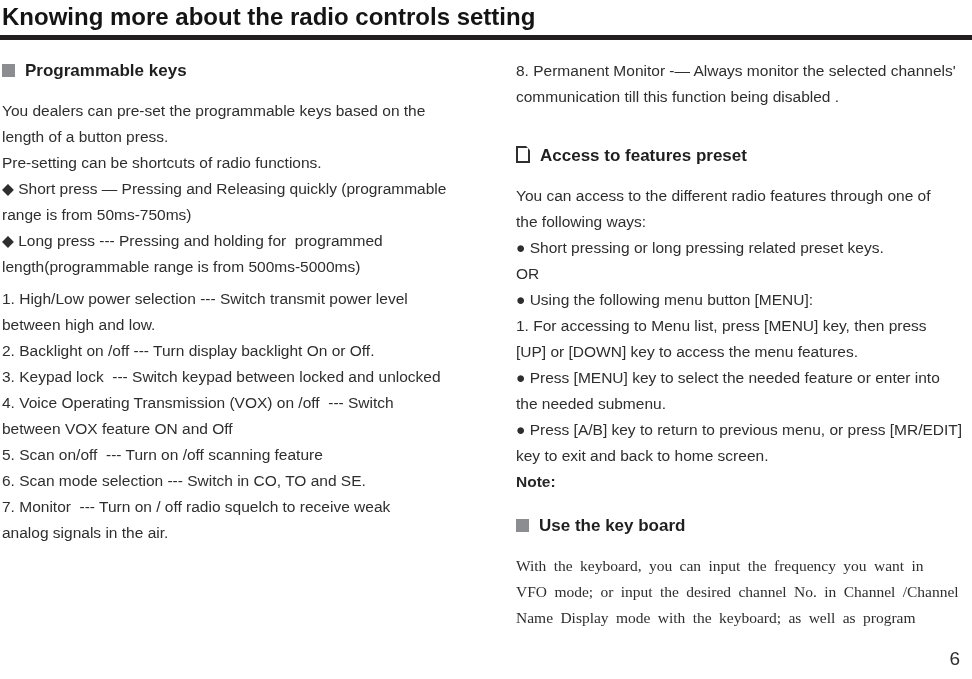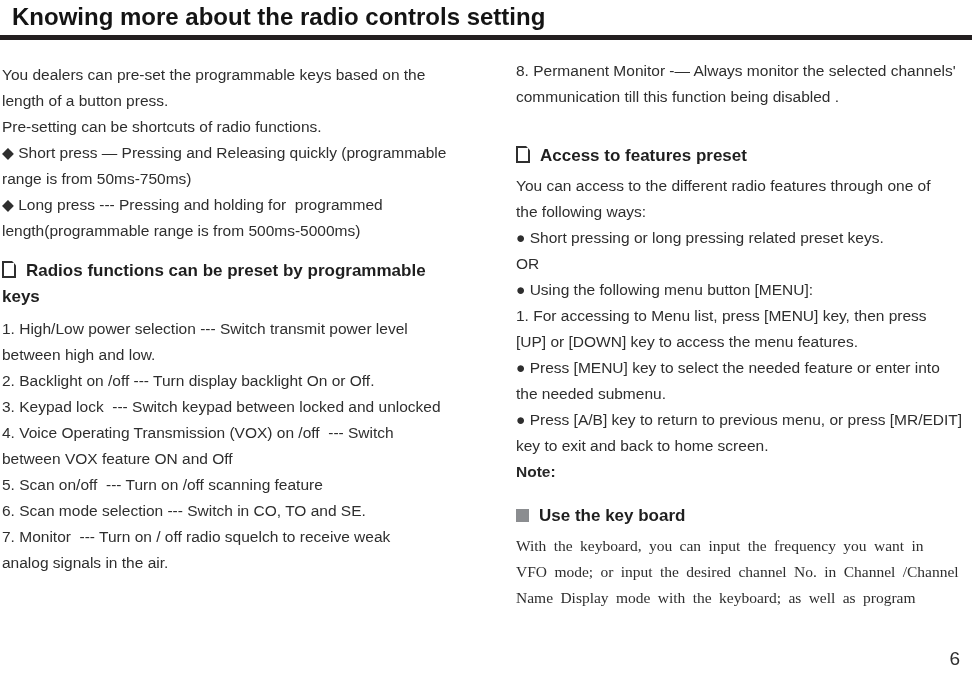--- a/index.html
+++ b/index.html
@@ -11,21 +11,21 @@
   .page {
     position: relative;
     width: 972px;
     height: 679px;
     background: #ffffff;
     overflow: hidden;
     color: #2e2e2e;
   }
   .page-title {
     position: absolute;
-    left: 12px;
+    left: 2px;
     top: 0px;
     font-size: 24px;
     font-weight: bold;
     line-height: 34px;
     color: #141414;
     letter-spacing: 0px;
     white-space: pre;
   }
   .title-rule {
     position: absolute;
@@ -56,21 +56,21 @@
     margin: 0;
     font-size: 17px;
     font-weight: bold;
     line-height: 26px;
     color: #1f1f1f;
     white-space: pre;
   }
   .h-gap-1 { margin-top: 14px; }
   .h-gap-2 { margin-top: 33px; }
   .h-gap-3 { margin-top: 18px; }
-  .p-gap-s { margin-top: 4px; }
+  .p-gap-s { margin-top: 14px; }
   .p-gap-m { margin-top: 6px; }
 
   .sq-filled {
     display: inline-block;
     width: 13px;
     height: 13px;
     background: #8b8d90;
     margin-right: 10px;
     vertical-align: -1px;
   }
@@ -95,29 +95,28 @@
 </style>
 </head>
 <body>
 
 <div class="page">
 
   <div class="page-title">Knowing more about the radio controls setting</div>
   <div class="title-rule"></div>
 
   <div class="col col-left">
+    <h2 class="sec-heading"><span class="sq-filled"></span><span>Programmable keys</span></h2>
     <p class="body-text p-gap-s">You dealers can pre-set the programmable keys based on the
 length of a button press.
 Pre-setting can be shortcuts of radio functions.
 ◆ Short press — Pressing and Releasing quickly (programmable
 range is from 50ms-750ms)
 ◆ Long press --- Pressing and holding for  programmed
 length(programmable range is from 500ms-5000ms)</p>
-    <h2 class="sec-heading h-gap-1"><span class="sq-page"></span><span>Radios functions can be preset by programmable
-keys</span></h2>
     <p class="body-text p-gap-m">1. High/Low power selection --- Switch transmit power level
 between high and low.
 2. Backlight on /off --- Turn display backlight On or Off.
 3. Keypad lock  --- Switch keypad between locked and unlocked
 4. Voice Operating Transmission (VOX) on /off  --- Switch
 between VOX feature ON and Off
 5. Scan on/off  --- Turn on /off scanning feature
 6. Scan mode selection --- Switch in CO, TO and SE.
 7. Monitor  --- Turn on / off radio squelch to receive weak
 analog signals in the air.</p>

